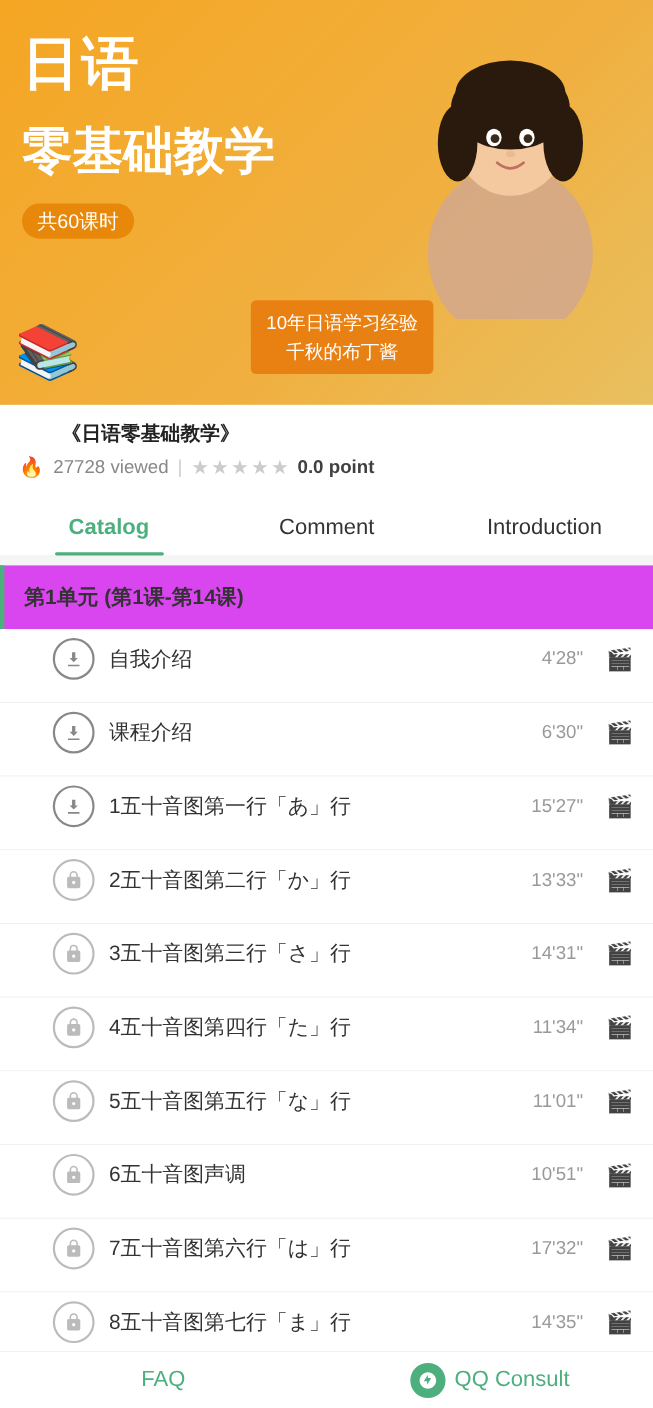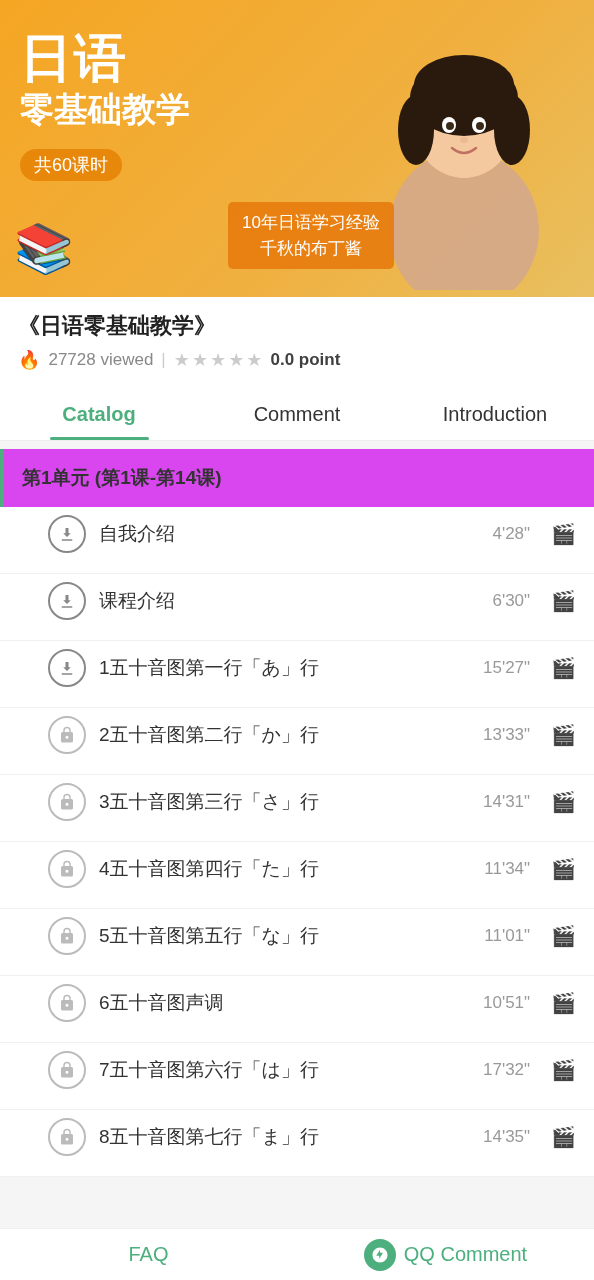--- a/index.html
+++ b/index.html
@@ -7,44 +7,44 @@
       width: 594px;
       min-height: 1280px;
       font-family: -apple-system, 'PingFang SC', 'Microsoft YaHei', sans-serif;
       background: #f5f5f5;
       overflow-x: hidden;
     }
 
     
     .banner {
       width: 100%;
-      height: 297px;
+      height: 368px;
       background: linear-gradient(135deg, #f5a623 0%, #f0b040 60%, #e8c060 100%);
       position: relative;
       overflow: hidden;
       display: flex;
       align-items: flex-start;
       padding: 30px 20px 0 20px;
     }
     .banner-text-block {
       z-index: 2;
       flex: 1;
     }
     .banner-title-main {
       font-size: 52px;
       font-weight: 900;
       color: #fff;
       line-height: 1.1;
       letter-spacing: 2px;
     }
     .banner-title-sub {
-      font-size: 34px;
+      font-size: 46px;
       font-weight: 700;
       color: #fff;
-      margin-top: 0;
+      margin-top: 20px;
     }
     .banner-badge {
       display: inline-block;
       background: #e8880a;
       color: #fff;
       font-size: 18px;
       padding: 4px 14px;
       border-radius: 20px;
       margin-top: 16px;
     }
@@ -78,23 +78,24 @@
       font-size: 48px;
       z-index: 3;
     }
 
     
     .course-info {
       background: #fff;
       padding: 14px 18px 0 18px;
     }
     .course-title {
-      font-size: 22px;
+      font-size: 18px;
       font-weight: 600;
       color: #222;
+      margin-left: 38px;
     }
     .course-meta {
       display: flex;
       align-items: center;
       margin-top: 8px;
       padding-bottom: 14px;
       gap: 8px;
     }
     .fire-icon {
       color: #e8880a;
@@ -434,15 +435,15 @@
 <div class="bottom-nav">
   <div class="bottom-nav-item faq-item">
     <span>FAQ</span>
   </div>
   <div class="bottom-nav-item qq-item">
     <div class="qq-icon-circle">
       <svg width="18" height="18" viewBox="0 0 24 24" fill="white">
         <path d="M12 2C6.48 2 2 6.48 2 12s4.48 10 10 10 10-4.48 10-10S17.52 2 12 2zm-1 15v-4H7l5-8v4h4l-5 8z"></path>
       </svg>
     </div>
-    <span>QQ Comment</span>
+    <span>QQ Consult</span>
   </div>
 </div>
 
 </body></html>

